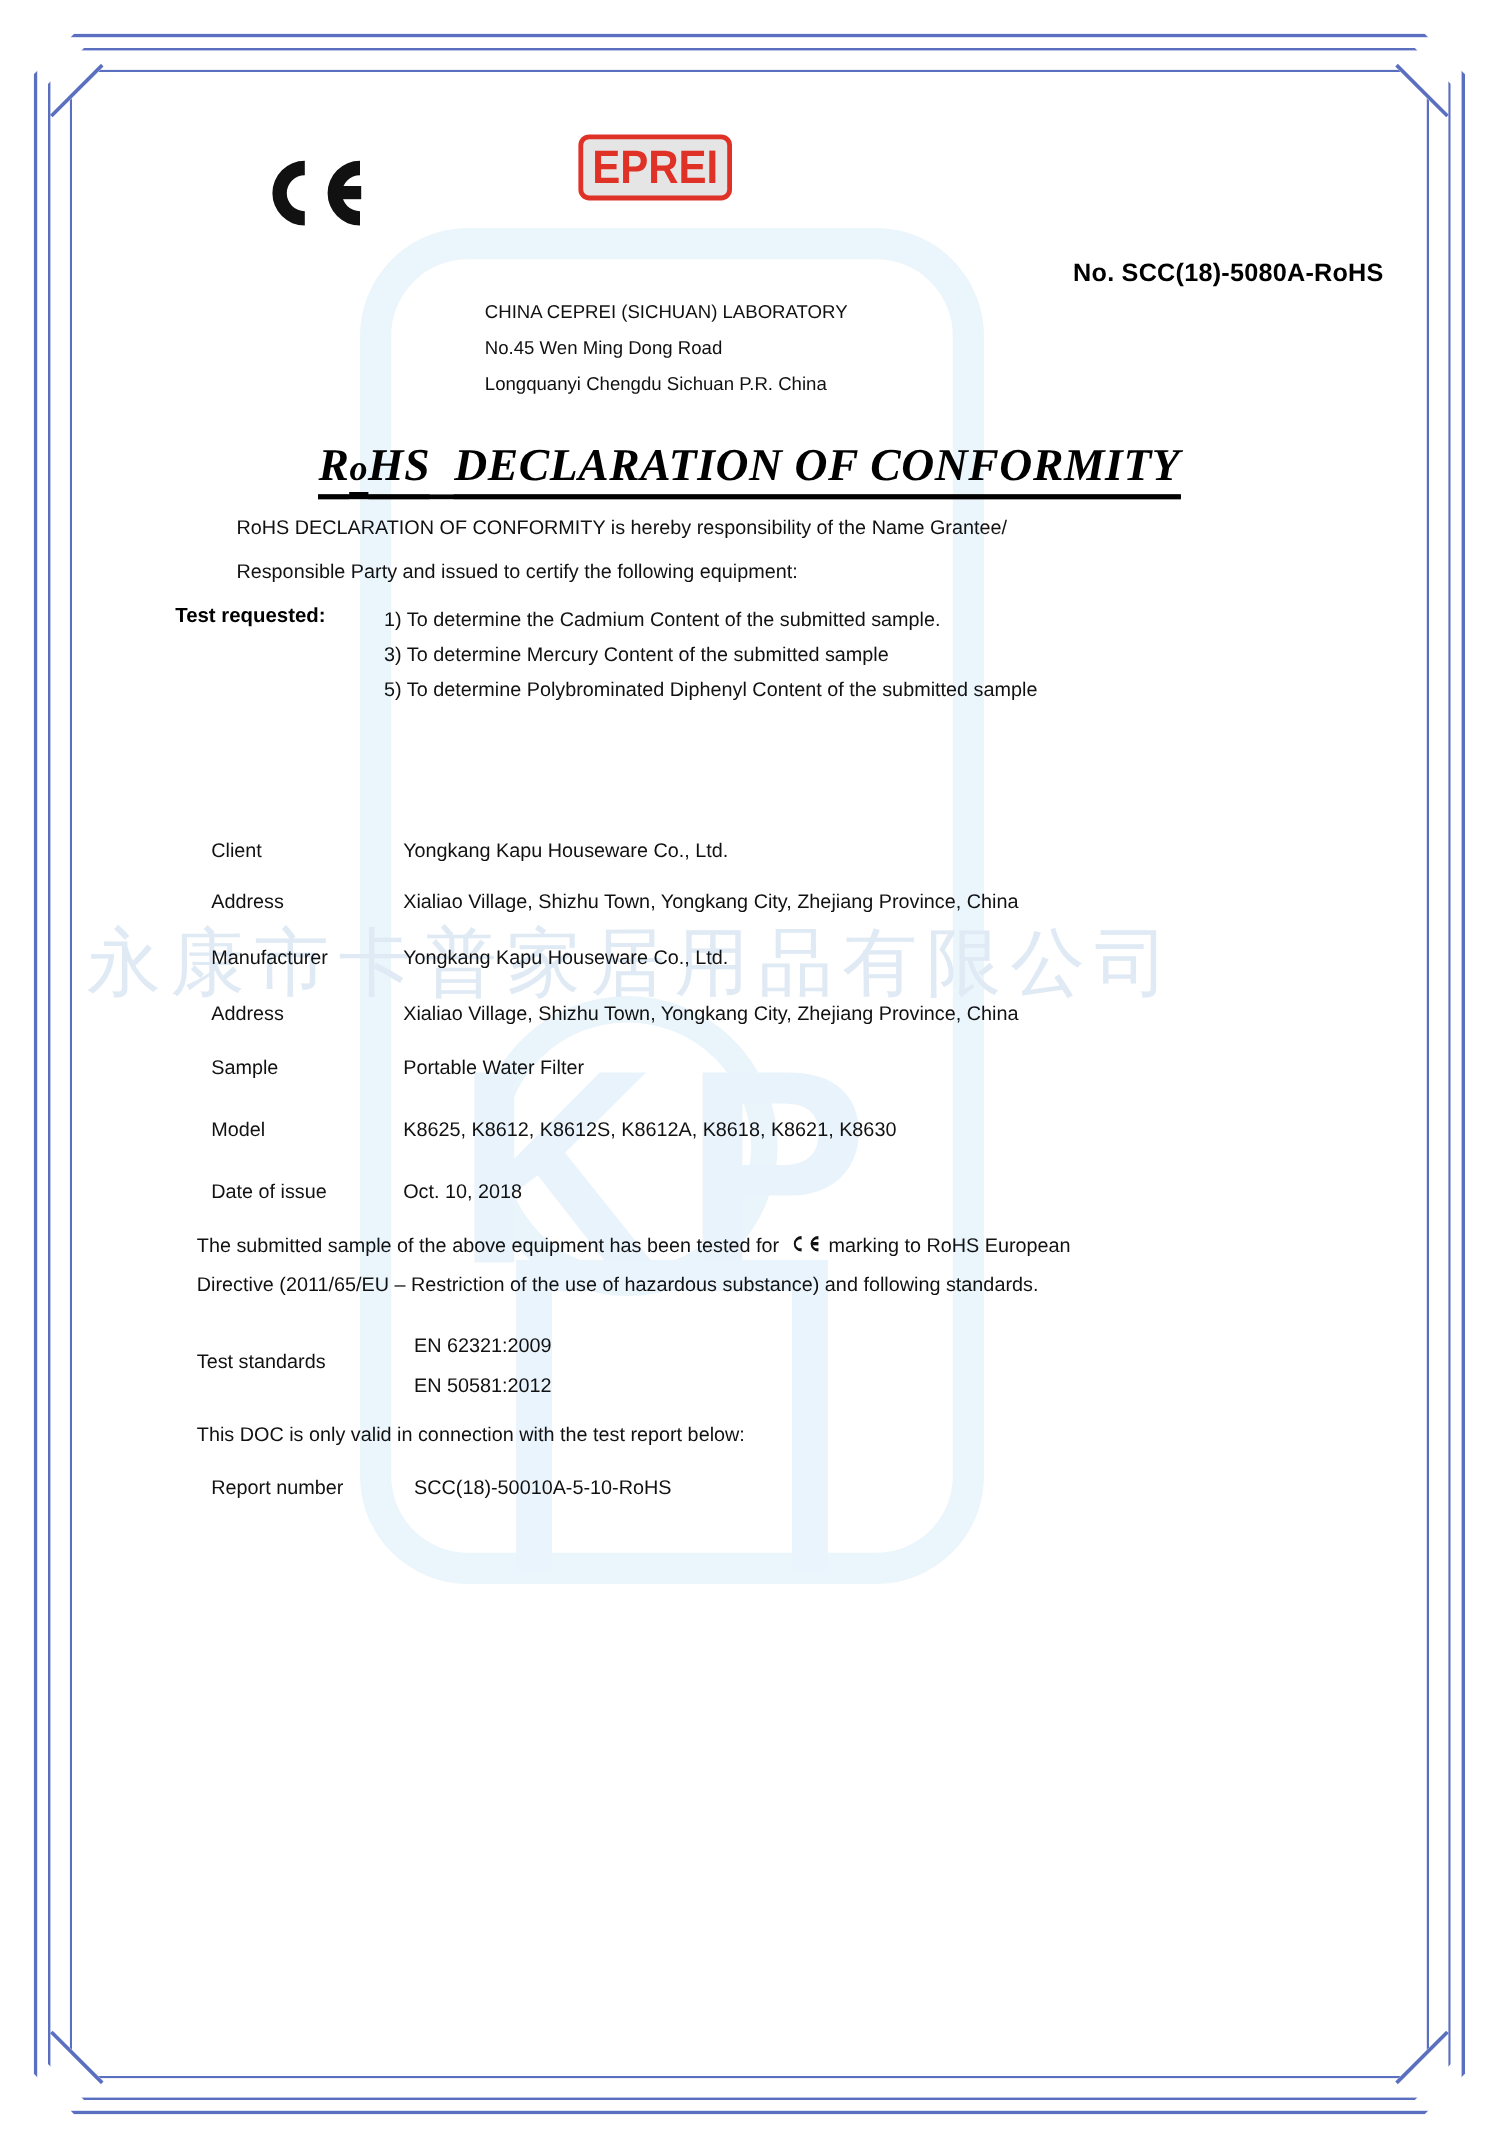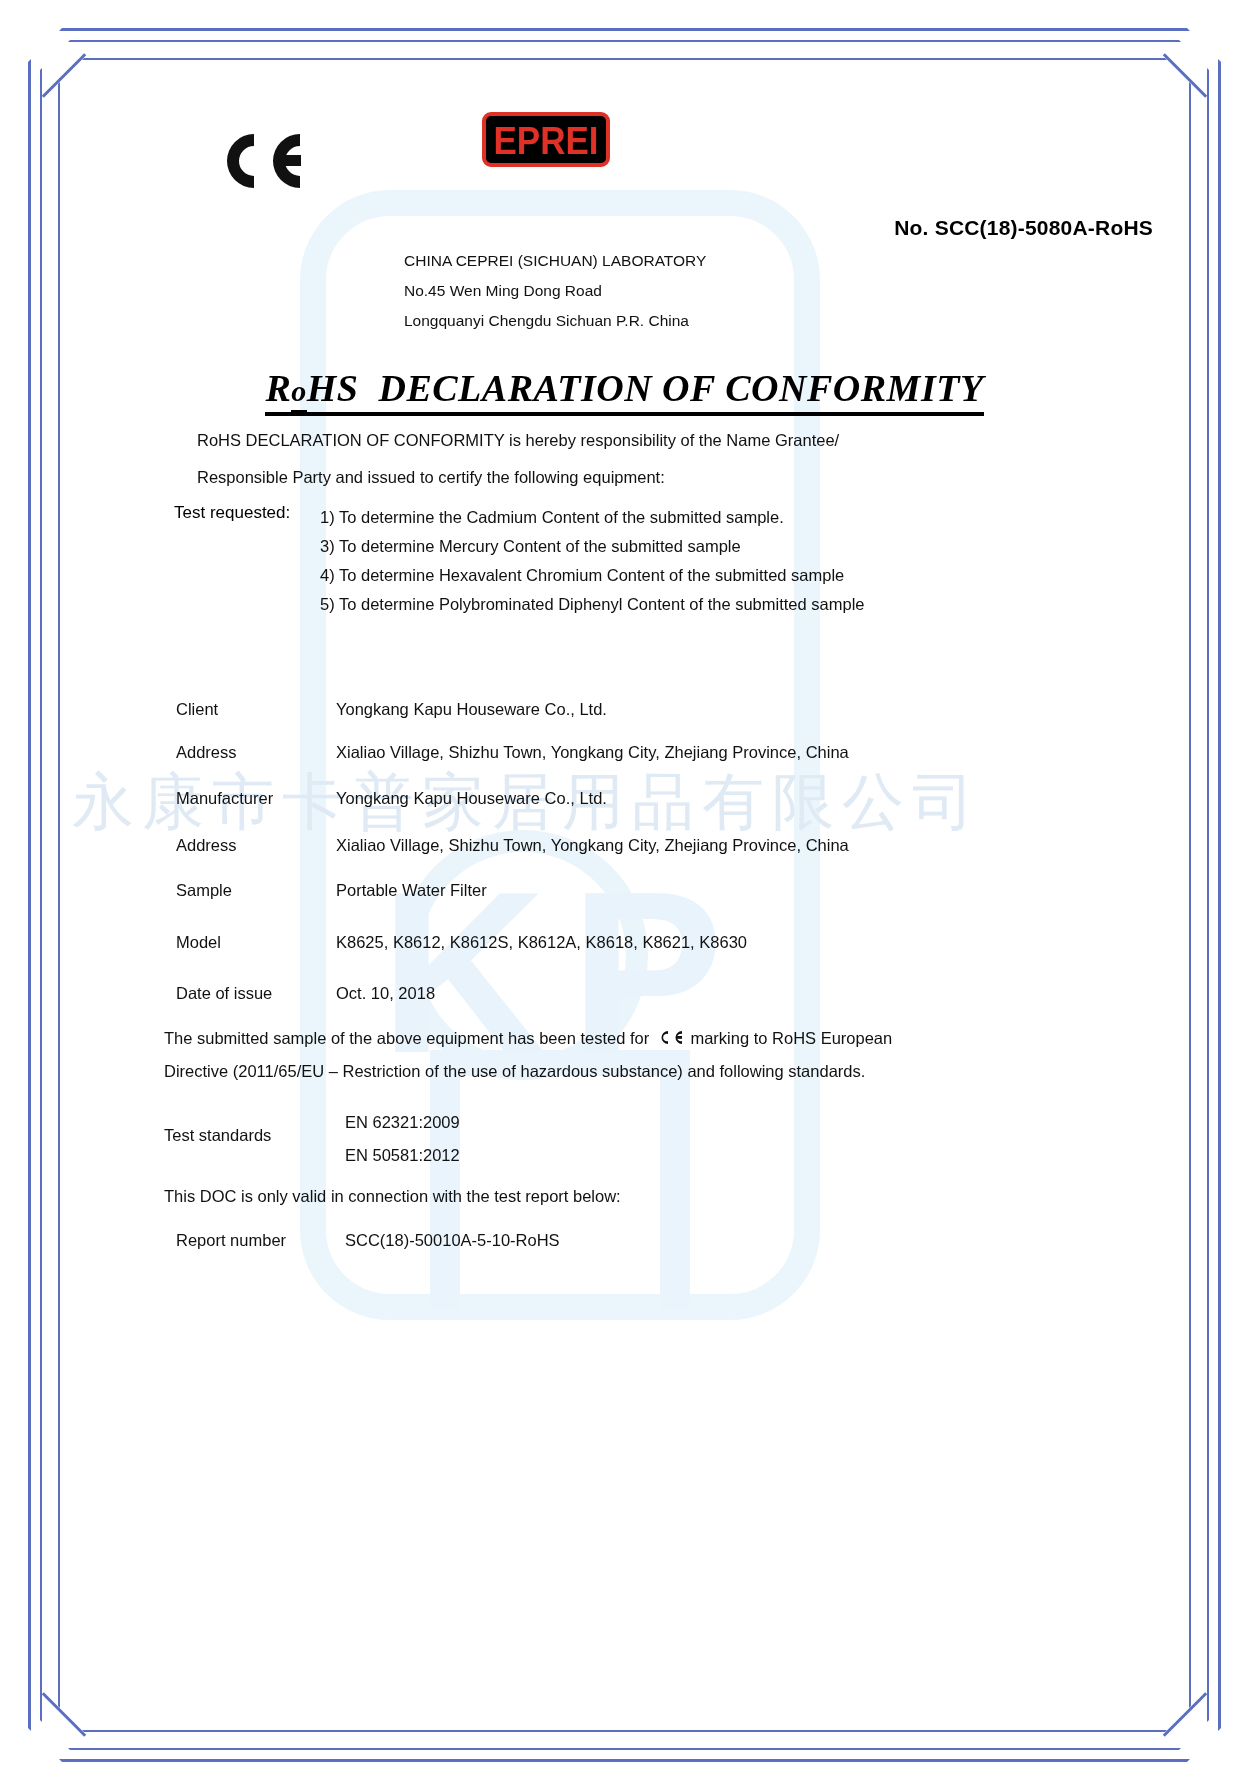--- a/index.html
+++ b/index.html
@@ -120,21 +120,21 @@
   
   .eprei {
     position: absolute;
     left: 482px; top: 112px;
     width: 128px; height: 55px;
     border: 4px solid #e03127;
     border-radius: 9px;
     display: flex;
     align-items: center;
     justify-content: center;
-    background: #000000;
+    background: #e5e5e5;
   }
   .eprei span {
     font-family: "Liberation Sans", sans-serif;
     font-weight: 700;
     font-size: 35px;
     color: #e03127;
     letter-spacing: 0px;
     line-height: 1;
     transform: scaleY(1.12);
   }
@@ -180,23 +180,22 @@
     width: 880px;
     font-size: 16.5px;
     line-height: 37px;
     color: #111;
   }
 
   .req-label {
     position: absolute;
     left: 146px; top: 503px;
     font-size: 17px;
-    font-weight: 400;
+    font-weight: 700;
     color: #000;
-    margin-left: 28px;
   }
   .req-list {
     position: absolute;
     left: 320px; top: 503px;
     width: 700px;
     font-size: 16.5px;
     line-height: 29px;
     color: #111;
   }
   .req-list div { white-space: nowrap; }
@@ -293,21 +292,20 @@
 
     <div class="intro">
       <div>RoHS DECLARATION OF CONFORMITY is hereby responsibility of the Name Grantee/</div>
       <div>Responsible Party and issued to certify the following equipment:</div>
     </div>
 
     <div class="req-label">Test requested:</div>
     <div class="req-list">
       <div>1) To determine the Cadmium Content of the submitted sample.</div>
       <div>3) To determine Mercury Content of the submitted sample</div>
-      <div>4) To determine Hexavalent Chromium Content of the submitted sample</div>
       <div>5) To determine Polybrominated Diphenyl Content of the submitted sample</div>
     </div>
 
     <div class="kv" style="top:700px;">
       <span class="k">Client</span>
       <span class="v">Yongkang Kapu Houseware Co., Ltd.</span>
     </div>
     <div class="kv" style="top:743px;">
       <span class="k">Address</span>
       <span class="v">Xialiao Village, Shizhu Town, Yongkang City, Zhejiang Province, China</span>

